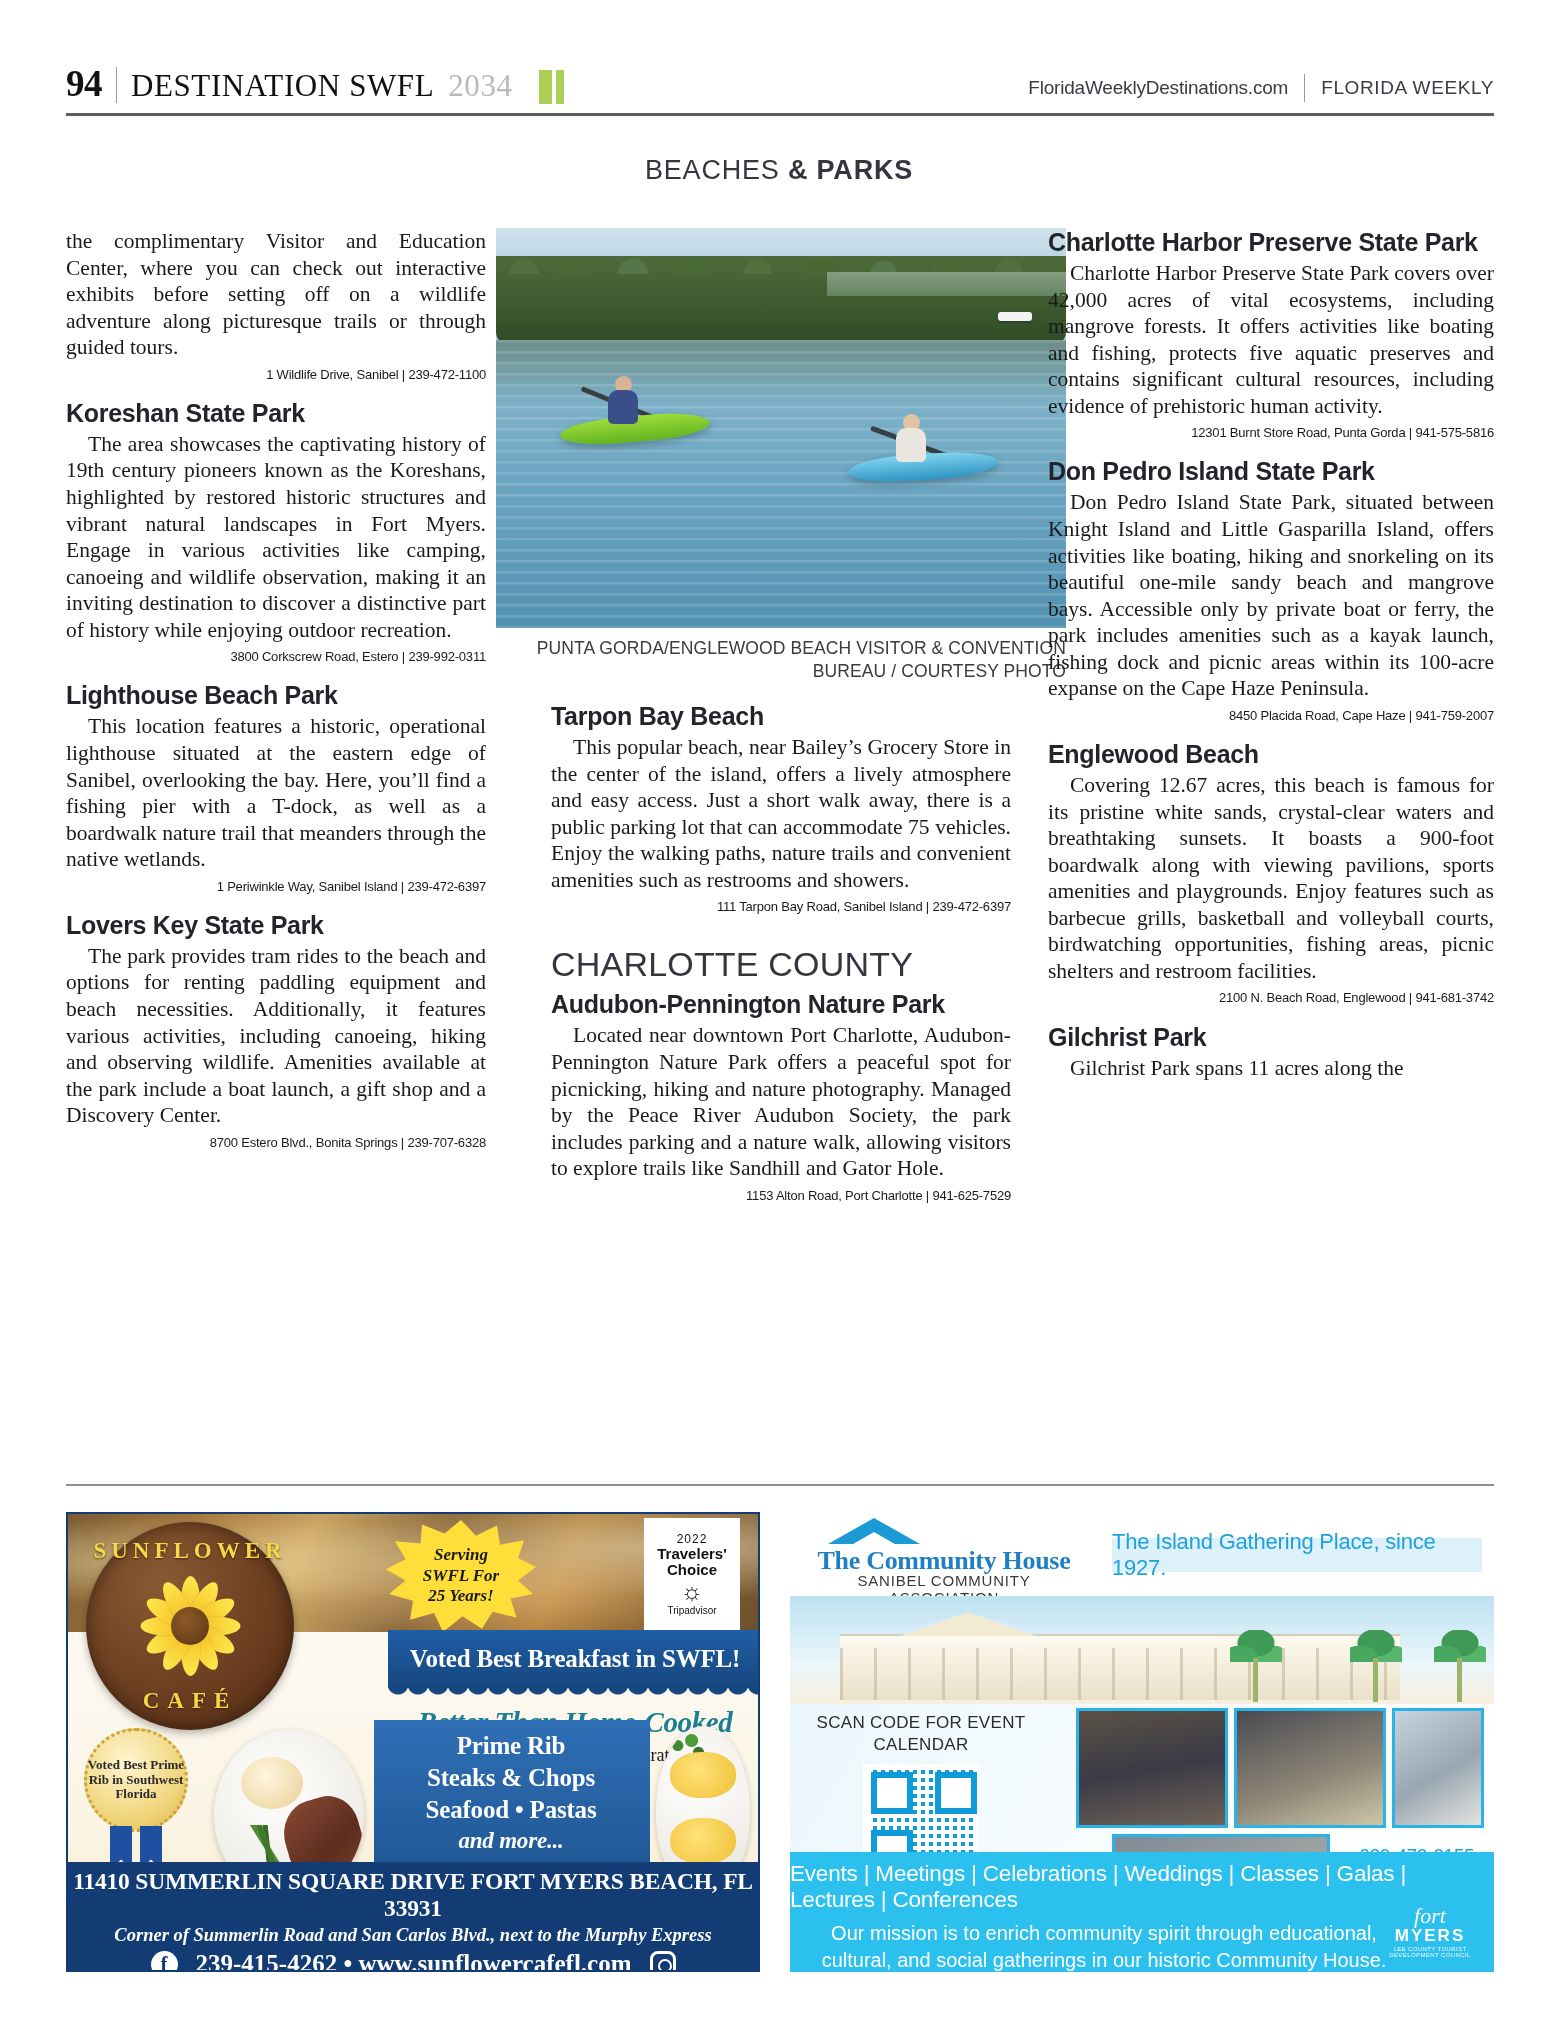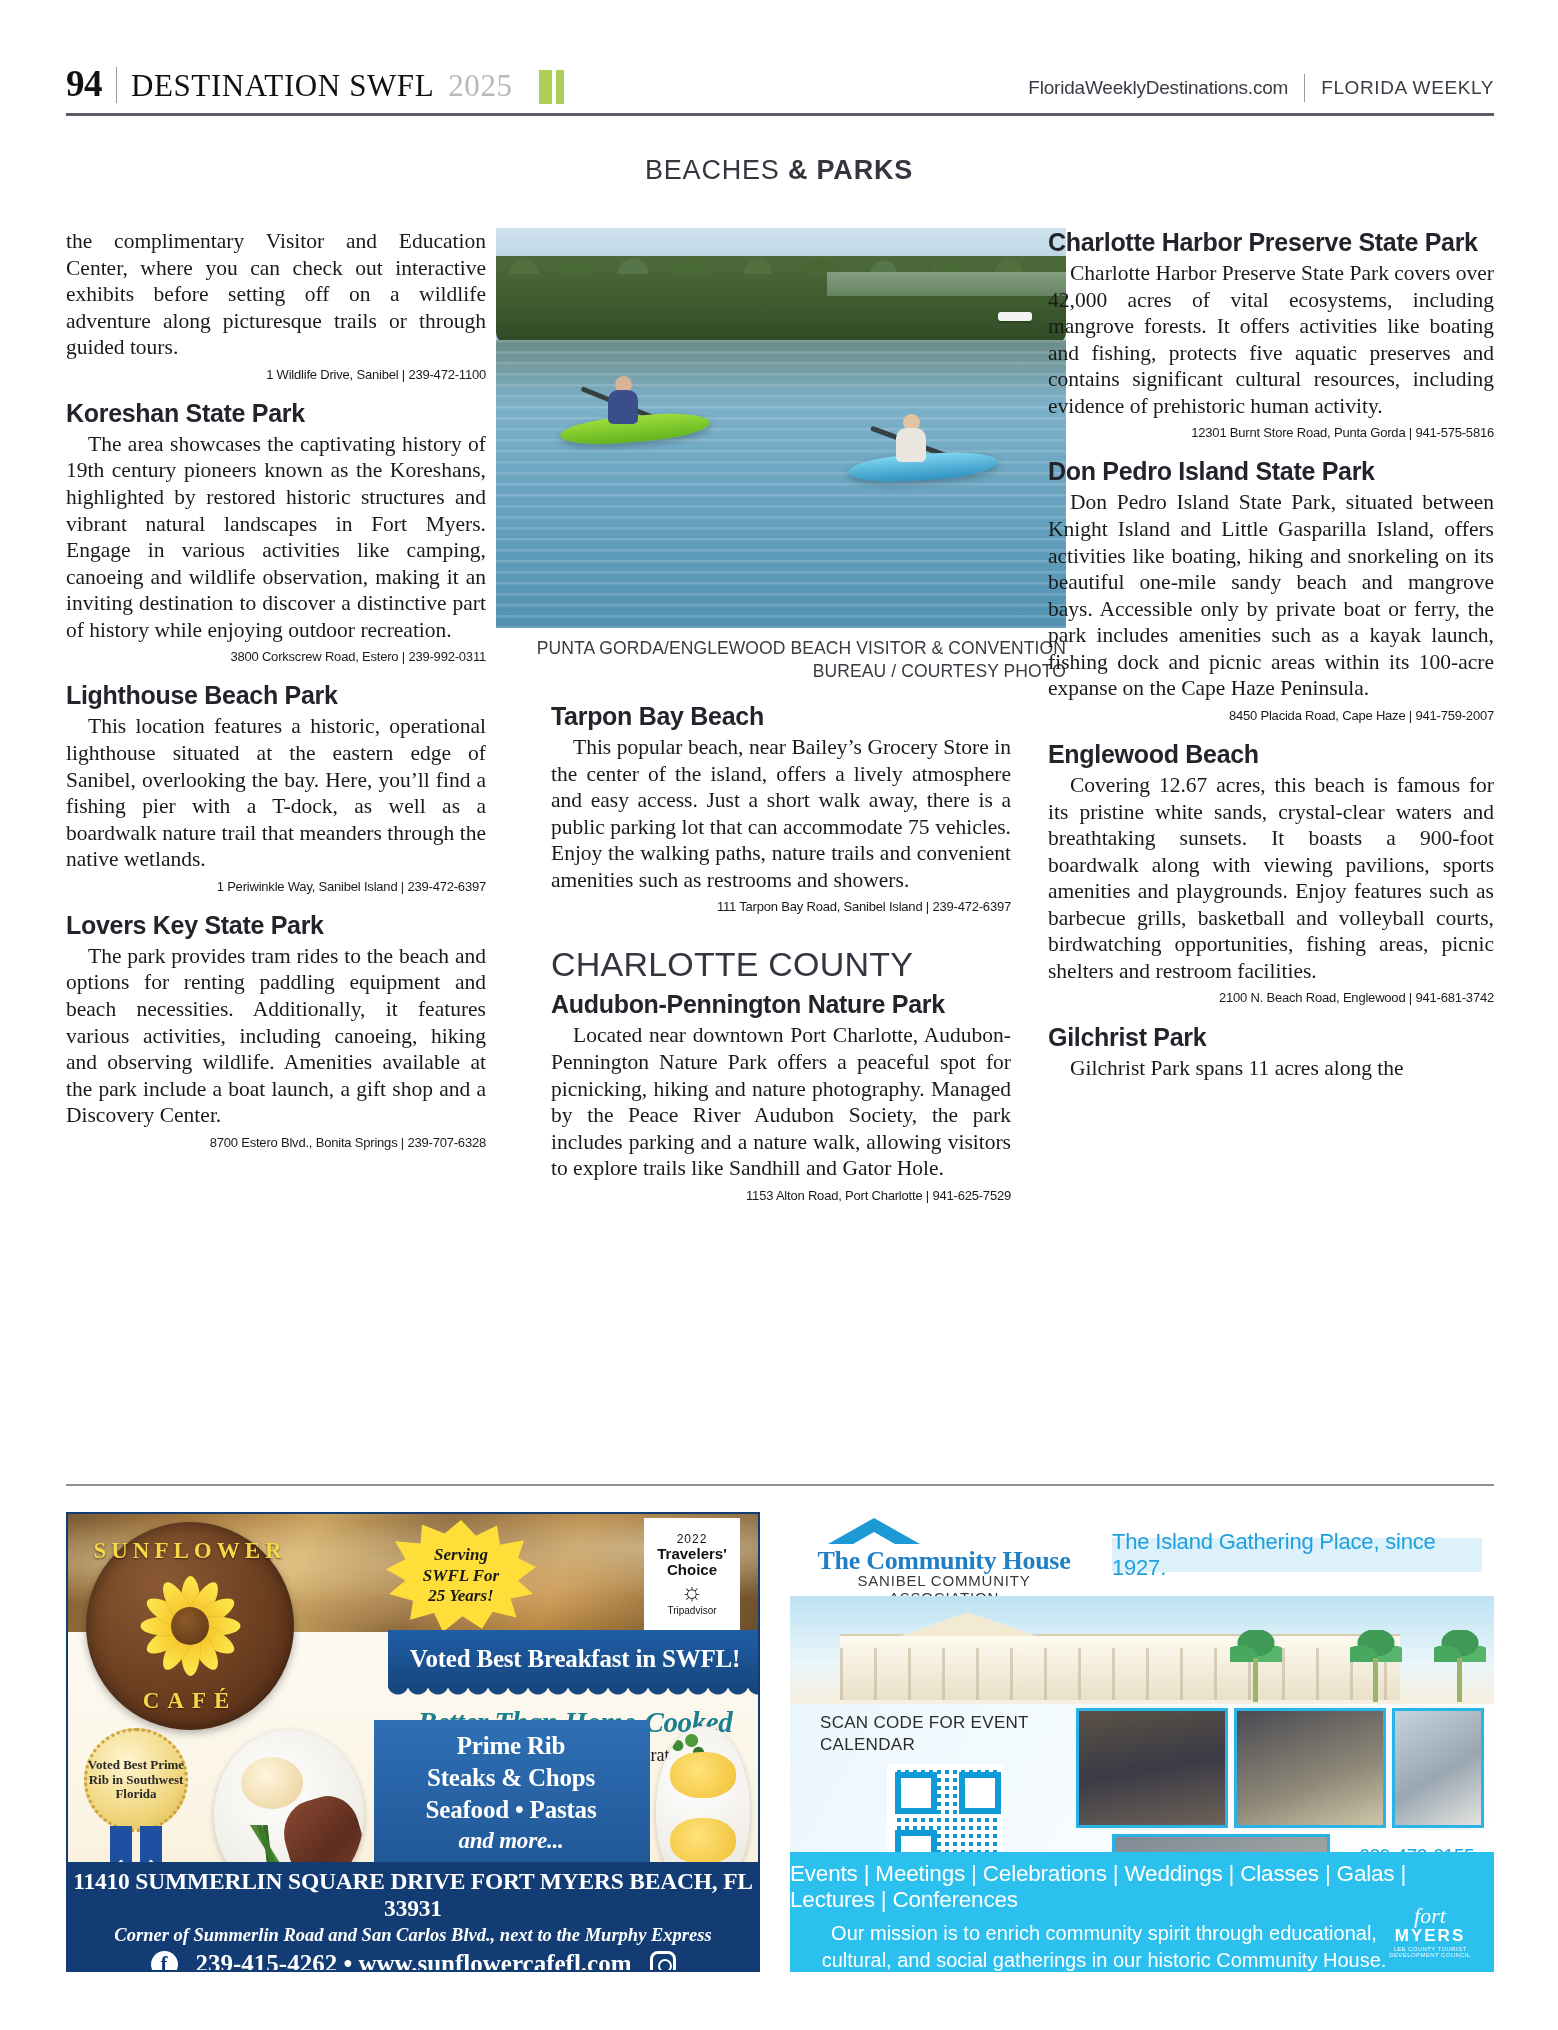--- a/index.html
+++ b/index.html
@@ -440,21 +440,21 @@
       radial-gradient(ellipse at 20% 80%, #49a85f 16px, transparent 17px),
       radial-gradient(ellipse at 50% 40%, #3e9a54 18px, transparent 19px),
       radial-gradient(ellipse at 80% 80%, #56b56b 16px, transparent 17px);
   }
   .ch-palm.a { left:436px; } .ch-palm.b { left:556px; } .ch-palm.c { left:640px; }
   .ch-mid {
     position:absolute; left:0; top:192px; width:100%; height:190px;
     background:linear-gradient(120deg,#eaf7fd 0%,#f7fcfe 45%,#ffffff 100%);
   }
   .ch-scan {
-    position:absolute; left:30px; top:200px; width:250px; text-align:left;
+    position:absolute; left:6px; top:200px; width:250px; text-align:center;
   }
   .ch-scan .lbl { font-size:17px; color:#2b2b2b; line-height:1.28; letter-spacing:0.3px; }
   .qr {
     width:116px; height:116px; margin:8px auto 0; background:#fff; padding:6px;
   }
   .qr-inner {
     width:100%; height:100%;
     background-color:#0f9ad8;
     background-image:
       repeating-linear-gradient(90deg, #ffffff 0 4px, transparent 4px 8px),
@@ -519,21 +519,21 @@
 </head>
 <body>
 
 <div class="page">
 
   <div class="masthead">
     <div class="mast-left">
       <span class="folio">94</span>
       <span class="mast-rule"></span>
       <span class="mast-title">DESTINATION SWFL</span>
-      <span class="mast-year">2025</span>
+      <span class="mast-year">2034</span>
       <span class="mast-mark">
           <i></i>
           <i class="thin"></i>
         </span>
     </div>
     <div class="mast-right">
       <span class="mast-url">FloridaWeeklyDestinations.com</span>
       <span class="mast-div2"></span>
       <span class="mast-brand">FLORIDA WEEKLY</span>
     </div>

